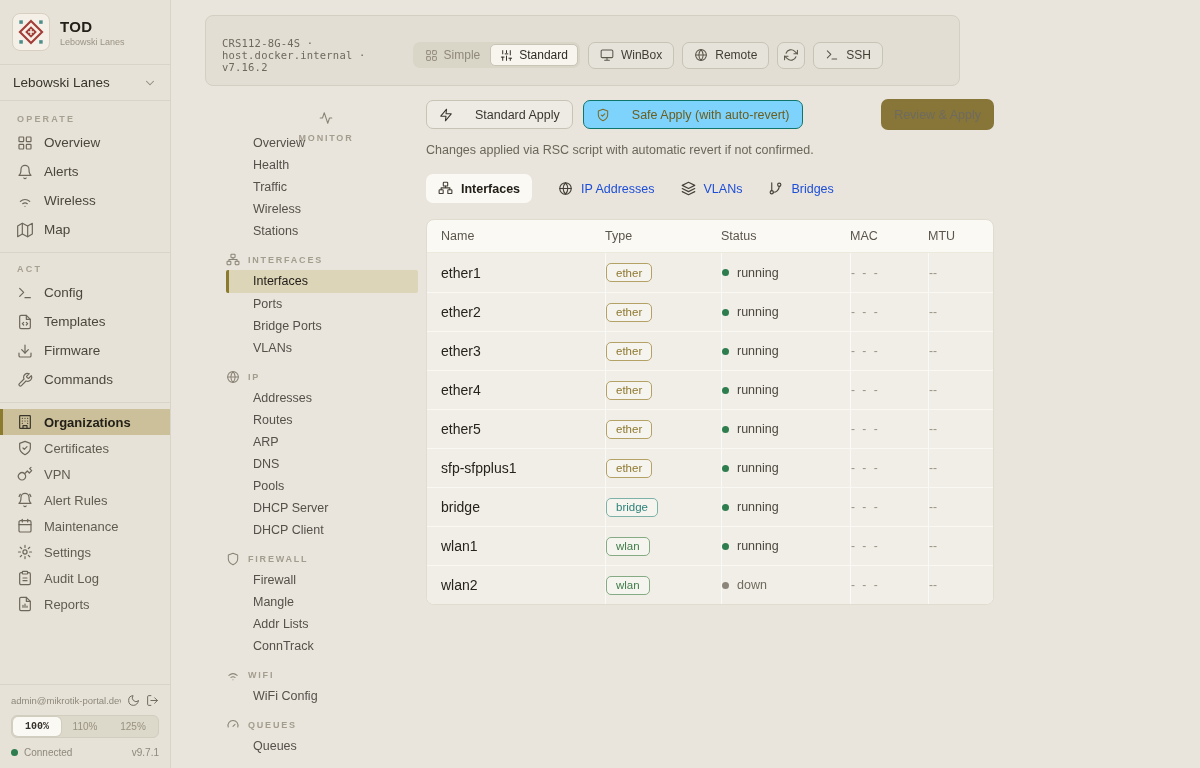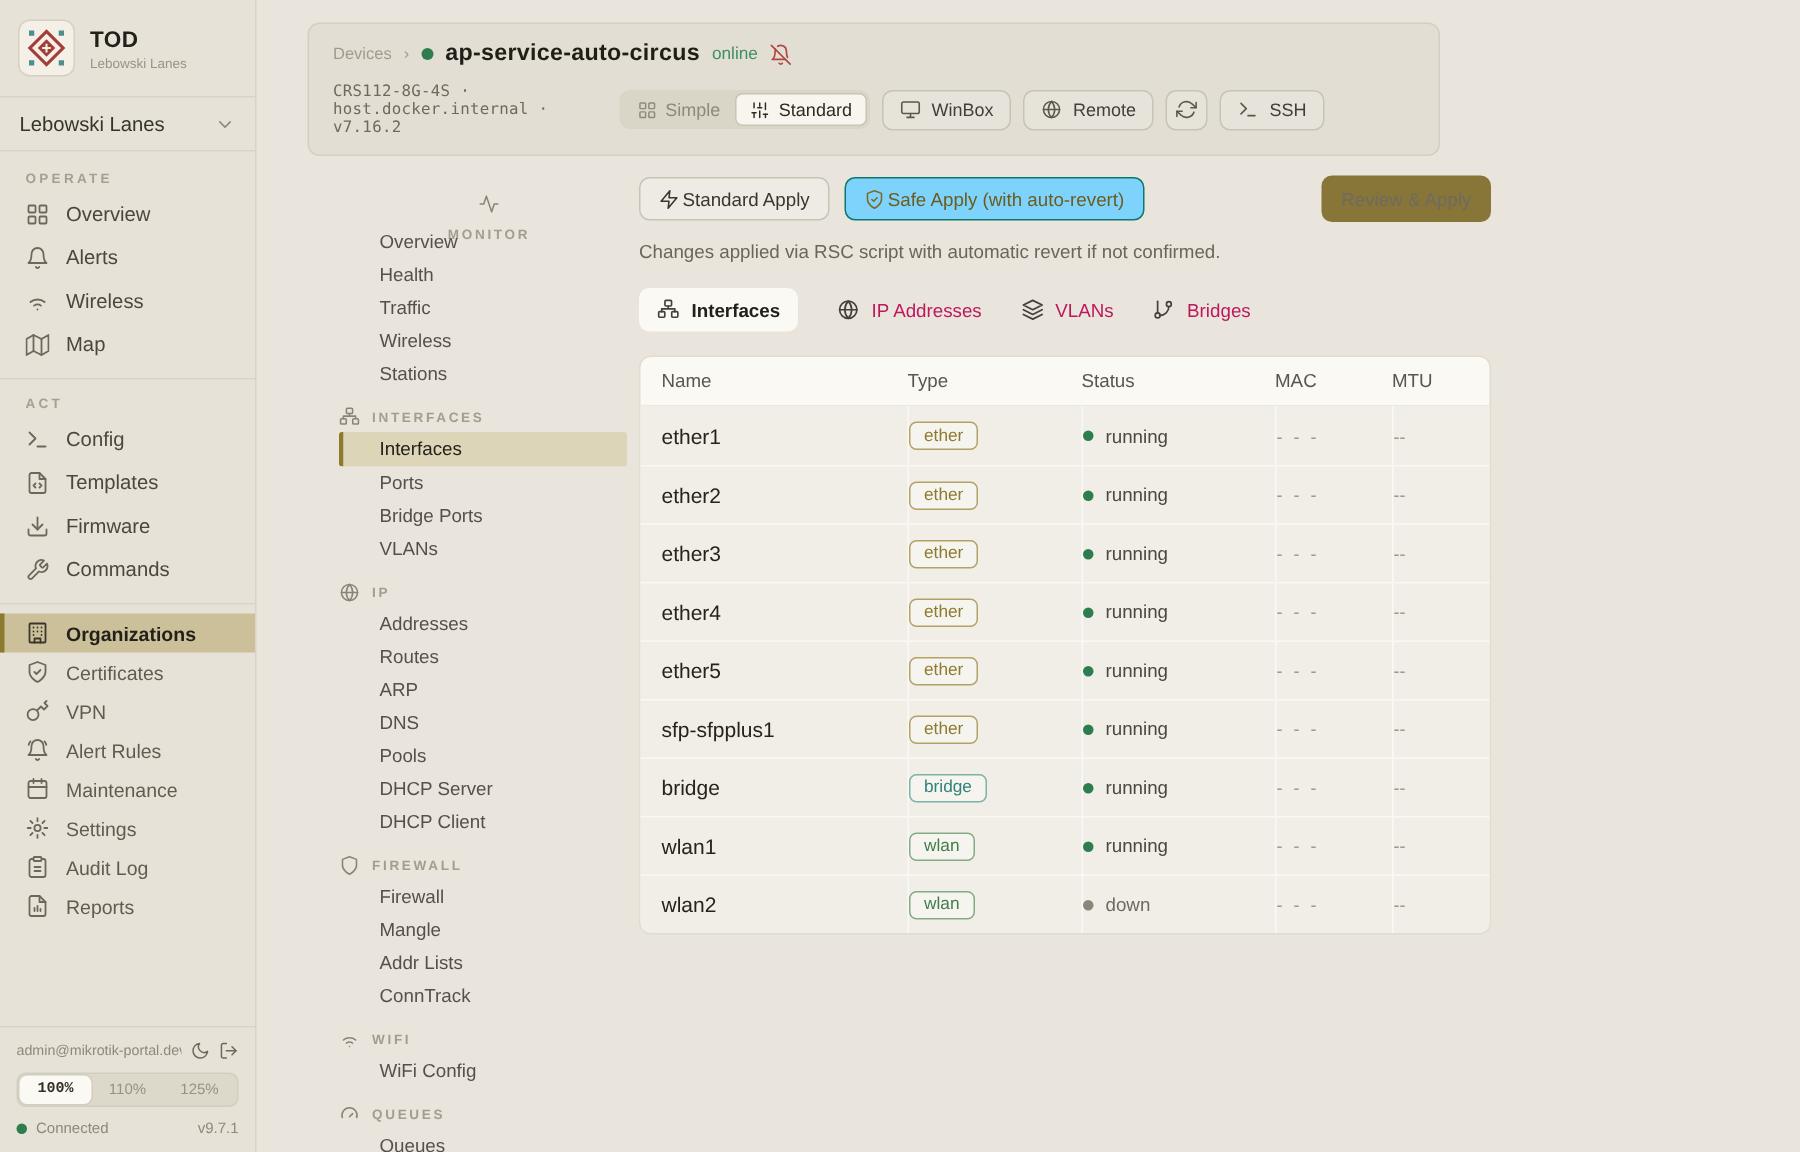--- a/index.html
+++ b/index.html
@@ -68,30 +68,30 @@
   .sn-group-h { display:flex; align-items:center; gap:8px; height:21px; margin-top:7px; }
   .sn-group-h:first-child { margin-top:12px;flex-direction:column; }
   .sn-group-h .icon { width:14px; height:14px; color:#8a8476; }
   .sn-group-h .glabel { font-size:9px; letter-spacing:1.8px; color:#a39d8e; font-weight:700; }
   .sn-item { height:22px; line-height:22px; padding-left:27px; font-size:12.5px; color:#55504a; cursor:pointer; }
   .sn-item.active { background:#ddd5b8; border-left:3px solid #8b7b2f; padding-left:24px; margin-right:8px; border-radius:2px; color:#23201a; height:23px; line-height:23px; }
 
   
   .main { width:568px; }
   .apply-row { display:flex; align-items:center; gap:10px; }
-  .btn { display:flex; align-items:center; gap:2px; font-size:12.5px; border-radius:7px; padding:0 12px; height:29px; cursor:pointer; }
+  .btn { display:flex; align-items:center; gap:22px; font-size:12.5px; border-radius:7px; padding:0 12px; height:29px; cursor:pointer; }
   .btn .icon { width:14px; height:14px; }
   .btn-outline { border:1px solid #c7c3b5; color:#3a362e; background:rgba(255,255,255,.25); }
   .btn-safe { background:#7dd3fc; border:1px solid #0f766e; color:#6b5d1f; }
   .btn-safe .icon { color:#7c6c28; }
   .apply-spacer { flex:1; }
   .btn-review { background:#877637; color:#6f6b60; border:none; padding:0 13px; height:31px; font-size:12.5px; }
   .caption { margin-top:13px; font-size:12.5px; color:#6b665a; }
   .tabs { display:flex; align-items:center; gap:26px; margin-top:17px; }
-  .tab { display:flex; align-items:center; gap:8px; font-size:12.5px; color:#be185d; cursor:pointer; padding:7px 0; }
+  .tab { display:flex; align-items:center; gap:8px; font-size:12.5px; color:#1d4ed8; cursor:pointer; padding:7px 0; }
   .tab .icon { width:15px; height:15px; color:#45413a; }
   .tab.active { background:#fbf9f3; border-radius:7px; padding:7px 12px; color:#23201a; font-weight:600; }
 
   
   .table { margin-top:16px; width:568px; background:#fbf9f4; border:1px solid #e0dccf; border-radius:8px; overflow:hidden; }
   .thead { display:flex; align-items:center; height:33px; padding-left:14px; font-size:12.5px; color:#5a564c; border-bottom:1px solid #ece9dd; }
   .trow { display:flex; align-items:stretch; height:39px; background:#f1eee7; border-top:1px solid #faf8f2; cursor:pointer; padding-left:14px; }
   .trow:first-of-type { border-top:none; }
   .tcell { display:flex; align-items:center; }
   .thead .tcell:nth-child(1), .trow .tcell:nth-child(1) { width:164px; }
@@ -337,35 +337,20 @@
         <span>Connected</span>
         <span class="spacer"></span>
         <span>v9.7.1</span>
       </div>
     </div>
   </aside>
 
   <div class="content">
 
     <div class="device-card">
-      <div class="dc-row1">
-        <span class="crumb">Devices</span>
-        <span class="crumb-sep">›</span>
-        <span class="dev-dot"></span>
-        <span class="dev-name">ap-service-auto-circus</span>
-        <span class="online">online</span>
-        <span class="icon bell-muted">
-            <svg viewBox="0 0 24 24" fill="none" stroke="currentColor" stroke-width="1.8" stroke-linecap="round" stroke-linejoin="round">
-              <path d="M8.7 3A6 6 0 0 1 18 8c0 3.2.6 5.4 1.2 6.8"></path>
-              <path d="M17 17H3s3-2 3-9c0-.7.1-1.4.3-2"></path>
-              <path d="M10.3 21a1.94 1.94 0 0 0 3.4 0"></path>
-              <line x1="2" y1="2" x2="22" y2="22"></line>
-            </svg>
-          </span>
-      </div>
       <div class="dc-row2">
         <span class="meta">CRS112-8G-4S · host.docker.internal · v7.16.2</span>
         <div class="dc-actions" id="dcactions">
             <div class="seg">
               <div class="seg-btn">
                 <span class="icon">
                   <svg viewBox="0 0 24 24" fill="none" stroke="currentColor" stroke-width="1.8" stroke-linecap="round" stroke-linejoin="round">
                     <rect x="3" y="3" width="7" height="7" rx="1"></rect>
                     <rect x="14" y="3" width="7" height="7" rx="1"></rect>
                     <rect x="3" y="14" width="7" height="7" rx="1"></rect>

